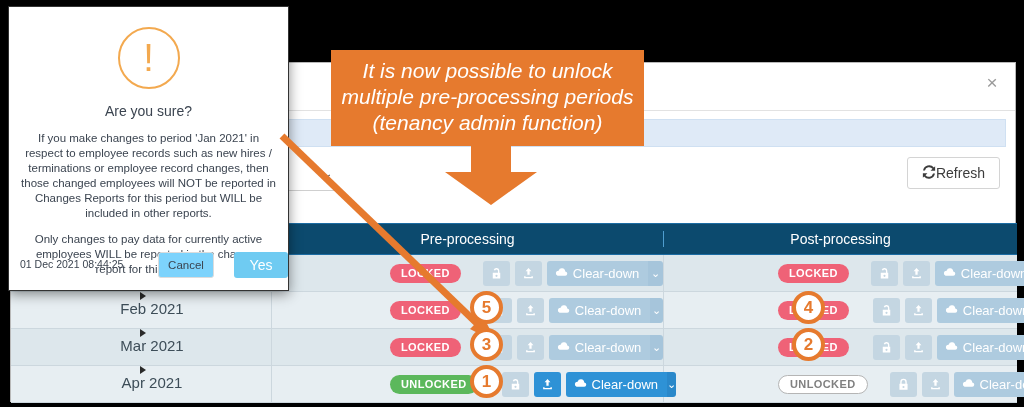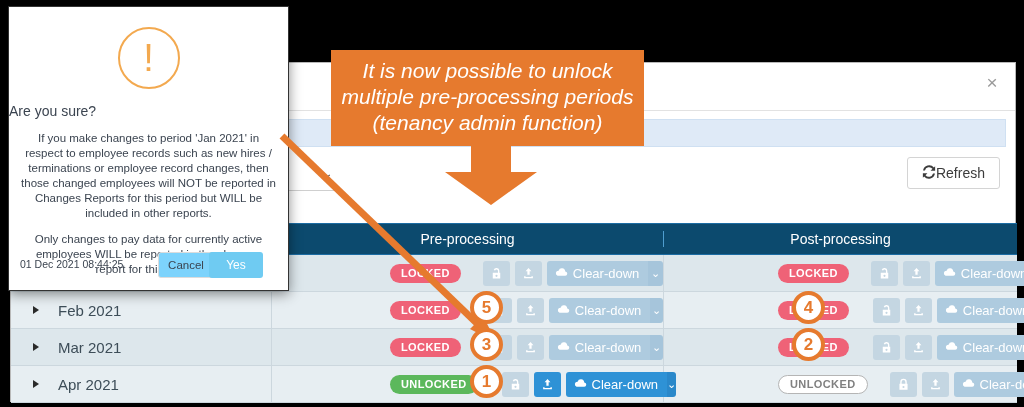--- a/index.html
+++ b/index.html
@@ -66,21 +66,21 @@
   .trow{
     display:flex;align-items:center;height:37px;
     border-bottom:1px solid #ccd7de;box-sizing:border-box;
     position:relative;
   }
   .trow.odd{background:#dde7ec;}
   .trow.even{background:#e7eef2;}
 
   .cell-month{
     width:260px;display:flex;align-items:center;box-sizing:border-box;
-    padding-left:22px;color:#3d4d58;font-size:15px;height:100%;
+    padding-left:22px;color:#3d4d58;font-size:15px;height:100%;flex-direction:column;
   }
   .caret{
     width:0;height:0;border-left:6px solid #2a2a2a;
     border-top:4.5px solid transparent;border-bottom:4.5px solid transparent;
     margin-right:19px;flex:none;cursor:pointer;
   }
   .cell-group{
     display:flex;align-items:center;height:100%;box-sizing:border-box;
   }
   .cell-pre{width:393px;border-left:1px solid #ccd7de;border-right:1px solid #ccd7de;}
@@ -126,43 +126,43 @@
     position:absolute;left:8px;top:6px;width:281px;height:285px;
     background:#fff;border:1px solid #333;box-sizing:border-box;
     box-shadow:0 3px 12px rgba(0,0,0,.45);z-index:40;
   }
   .warn-circle{
     width:58px;height:58px;border-radius:50%;border:2.5px solid #f3a94f;
     margin:20px auto 0;display:flex;align-items:center;justify-content:center;
     color:#f3a94f;font-size:38px;line-height:1;font-family:"Liberation Sans",sans-serif;
   }
   .confirm-title{
-    text-align:left;color:#3b4450;font-size:14px;margin-top:14px;
+    text-align:center;color:#3b4450;font-size:14px;margin-top:14px;
   }
   .confirm-body{
     color:#3b4450;font-size:11.5px;line-height:15px;text-align:center;
     padding:12px 11px 0;
   }
   .confirm-body p{margin:0 0 11px;}
   .confirm-foot{
     position:absolute;left:0;bottom:12px;width:100%;height:26px;
   }
   .stamp{
     position:absolute;left:11px;top:6px;color:#3b4450;font-size:10.5px;
   }
   .btn-cancel{
     position:absolute;right:74px;top:0;width:56px;height:26px;
     background:#7dd3fc;border:1px solid #dcdcdc;border-radius:3px;
     color:#3b4450;font-size:11.5px;display:flex;align-items:center;
     justify-content:center;cursor:pointer;box-sizing:border-box;
   }
   .btn-yes{
-    position:absolute;right:25px;top:0;width:54px;height:26px;
+    position:absolute;right:0;top:0;width:54px;height:26px;
     background:#6fcbf2;border:none;border-radius:3px;color:#fff;
-    font-size:12px;display:flex;align-items:center;justify-content:center;
+    font-size:14px;display:flex;align-items:center;justify-content:center;
     cursor:pointer;
   }
 
   
   .callout{
     position:absolute;left:331px;top:50px;width:313px;
     background:#e67a2e;color:#fff;z-index:50;
     text-align:center;font-size:21px;line-height:26px;
     padding:8px 0 10px;box-sizing:border-box;
   }

